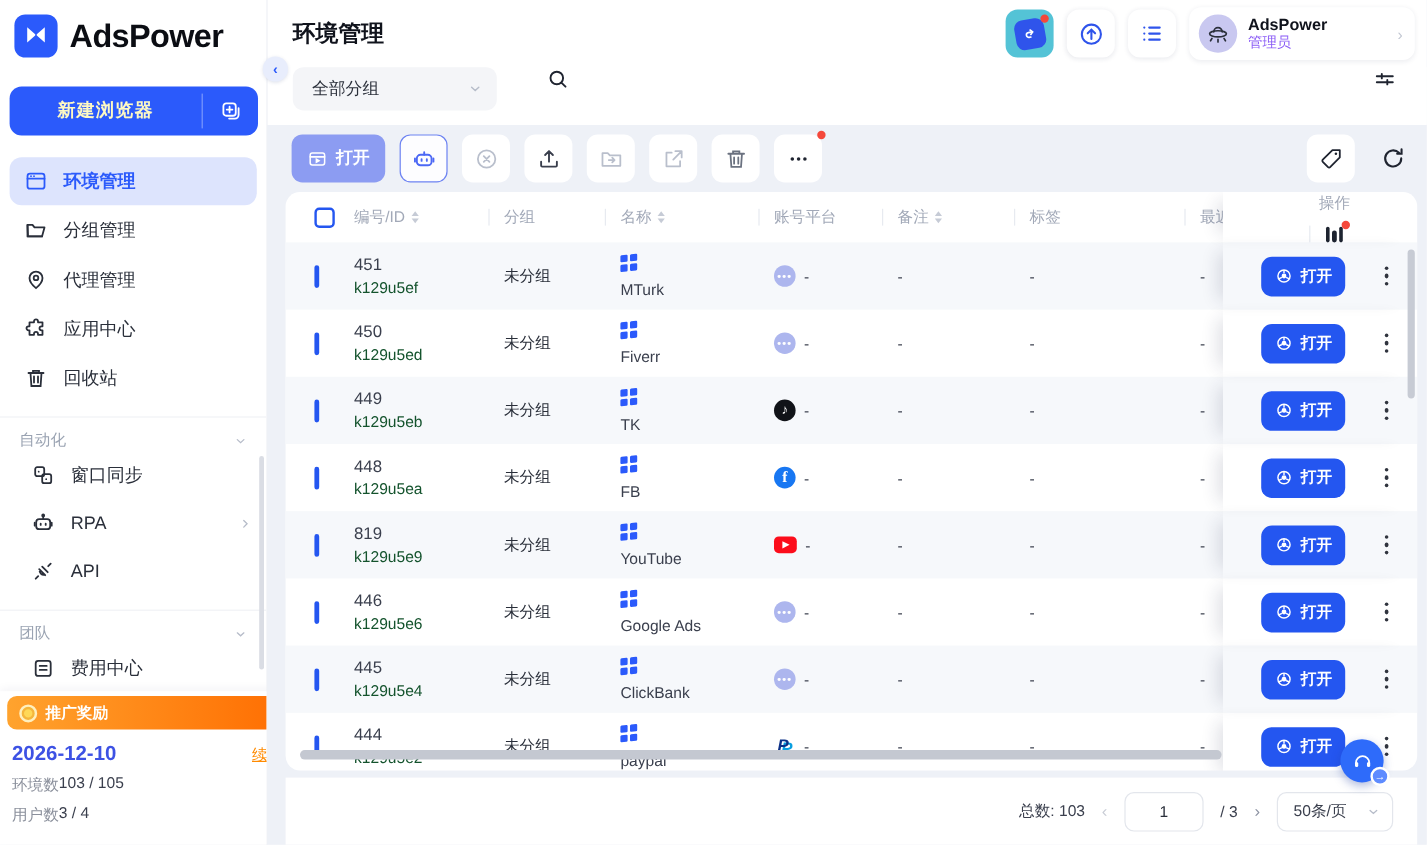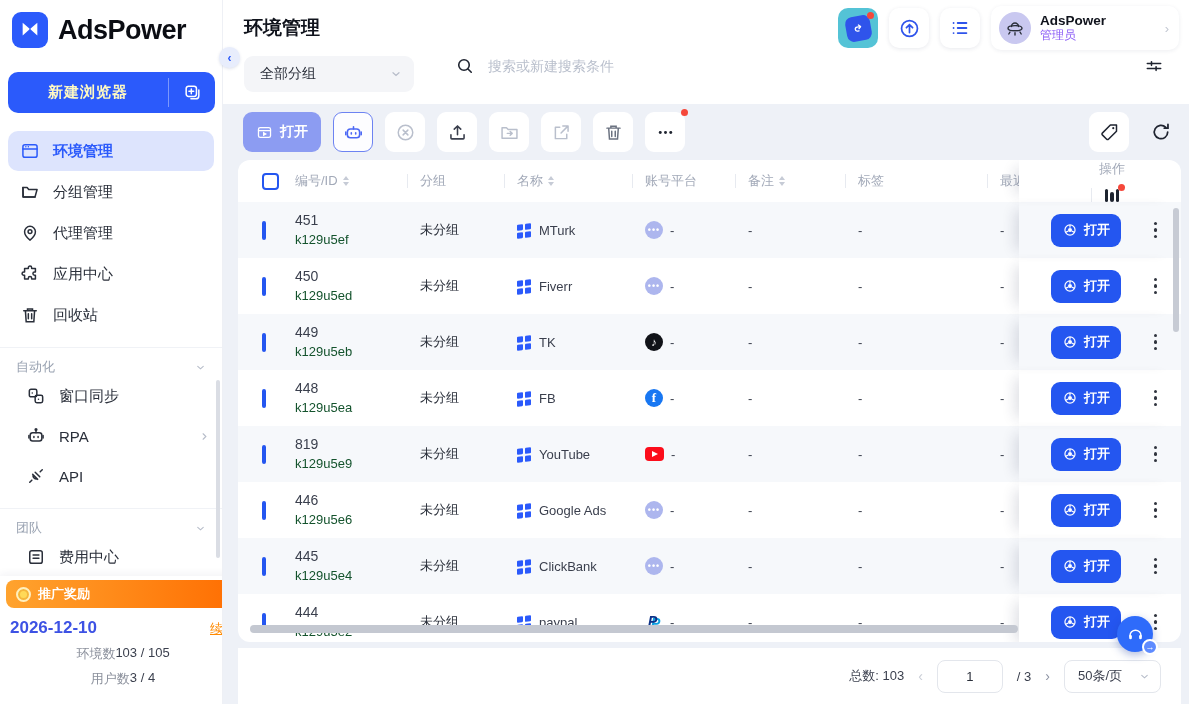--- a/index.html
+++ b/index.html
@@ -29,21 +29,21 @@
   .side-scrollbar { position:absolute; right:2px; top:380px; width:4px; height:178px; border-radius:2px; background:#dadde4; }
 
   .promo-card { position:absolute; left:0; bottom:0; width:252px; height:128px; background:#fff; box-shadow:0 -2px 8px rgba(30,40,80,.06); }
   .promo-bar { margin:4px 6px 0 6px; height:28px; border-radius:8px; background:linear-gradient(90deg,#ffa32e,#ff6c00); display:flex; align-items:center; gap:7px; padding:0 10px; color:#fff; font-size:13px; font-weight:700; cursor:pointer; }
   .promo-bar .grow { flex:1; }
   .coin { width:15px; height:15px; border-radius:50%; background:#ffd957; border:2px solid #ffefbe; box-shadow:inset 0 0 0 2px #f5b63c; }
   .promo-arrow { font-size:13px; font-weight:700; }
   .expiry-row { display:flex; align-items:baseline; justify-content:space-between; padding:10px 16px 0 10px; }
   .expiry-date { color:#3d52e4; font-size:17px; font-weight:700; }
   .renew-link { color:#ff8a00; font-size:13px; text-decoration:underline; cursor:pointer; }
-  .stat-row { display:flex; justify-content:center; padding:7px 16px 0 10px; font-size:13px; }
+  .stat-row { display:flex; justify-content:flex-start; padding:7px 16px 0 10px; font-size:13px; }
   .stat-row .sl { color:#8b909c; } .stat-row .sv { color:#3a3f4d; }
 
   
   .main { position:absolute; left:222px; top:0; width:967px; height:704px; }
   .top-white { background:#fff; }
   .header-bar { height:56px; display:flex; align-items:center; justify-content:space-between; padding:0 10px 0 22px; }
   .page-title { font-size:19px; font-weight:800; color:#10131c; }
   .header-right { display:flex; align-items:center; gap:11px; }
   .hbtn { width:40px; height:40px; border-radius:10px; background:#fff; box-shadow:0 1px 4px rgba(30,40,80,.10); display:flex; align-items:center; justify-content:center; cursor:pointer; position:relative; }
   .hbtn.teal { background:#54c3d6; box-shadow:none; }
@@ -90,21 +90,21 @@
   .colset-btn .c1 { height:13px; } .colset-btn .c2 { height:10px; } .colset-btn .c3 { height:13px; }
   .colset-btn .red-dot { top:-4px; right:-6px; }
 
   .trow { height:56px; display:flex; font-size:13px; }
   .trow:nth-of-type(even) { background:#f6f8fb; }
   .cb { width:17px; height:17px; border:2px solid #2456f0; border-radius:4px; background:#fff; margin-left:24px; cursor:pointer; }
   .cb-head { border-color:#2456f0; }
   .cell-id { line-height:1.45; }
   .cell-id .no { color:#3a3f4d; font-size:14px; }
   .cell-id .uid { color:#14532d; font-size:13px; }
-  .cell-name { display:flex; align-items:flex-start; gap:8px; padding-right:10px; color:#3a3f4d; }
+  .cell-name { display:flex; align-items:flex-start; gap:8px; padding-right:10px; color:#3a3f4d;flex-direction:column; }
   .win4 { flex:0 0 auto; margin-top:1px; width:14px; height:14px; display:grid; grid-template-columns:6px 6px; grid-template-rows:6px 6px; gap:2px; transform:skewY(-6deg); }
   .win4 i { background:#2b5afb; border-radius:1px; }
   .cell-plat { display:flex; align-items:center; gap:7px; color:#3a3f4d; }
   .pf { width:18px; height:18px; border-radius:50%; display:flex; align-items:center; justify-content:center; flex:0 0 auto; }
   .pf-other { background:#adb6ee; color:#fff; font-size:9px; letter-spacing:1px; font-weight:700; }
   .pf-tiktok { background:#111318; color:#fff; font-size:11px; }
   .pf-fb { background:#1877f2; color:#fff; font-size:13px; font-weight:700; font-family:"Liberation Serif",serif; }
   .pf-yt { width:19px; height:14px; border-radius:4px; background:#fc0d1b; }
   .pf-yt i { display:block; margin:4px auto 0; width:0; height:0; border-left:6px solid #fff; border-top:3.5px solid transparent; border-bottom:3.5px solid transparent; }
   .pf-pp { background:transparent; position:relative; font-weight:800; font-style:italic; font-size:14px; }
@@ -309,21 +309,20 @@
         <span>全部分组</span>
         <svg width="12" height="12" viewBox="0 0 24 24" fill="none" stroke="#b6bcc9" stroke-width="2.4" stroke-linecap="round">
             <path d="M6 9.5l6 5.5 6-5.5"></path>
           </svg>
       </div>
       <div class="search-box">
         <svg width="20" height="20" viewBox="0 0 24 24" fill="none" stroke="#1f2430" stroke-width="1.9" stroke-linecap="round">
             <circle cx="10.8" cy="10.8" r="6.3"></circle>
             <path d="M15.6 15.6L19.5 19.5"></path>
           </svg>
-        <input type="text" placeholder="搜索或新建搜索条件" style="">
       </div>
       <div class="filter-btn">
         <svg width="20" height="20" viewBox="0 0 24 24" fill="none" stroke="#1f2430" stroke-width="1.9" stroke-linecap="round">
             <path d="M4 9h16M4 15h16M9 6.8v4.4M14.5 12.8v4.4"></path>
           </svg>
       </div>
     </div>
   </div>
 
   <div class="toolbar">

